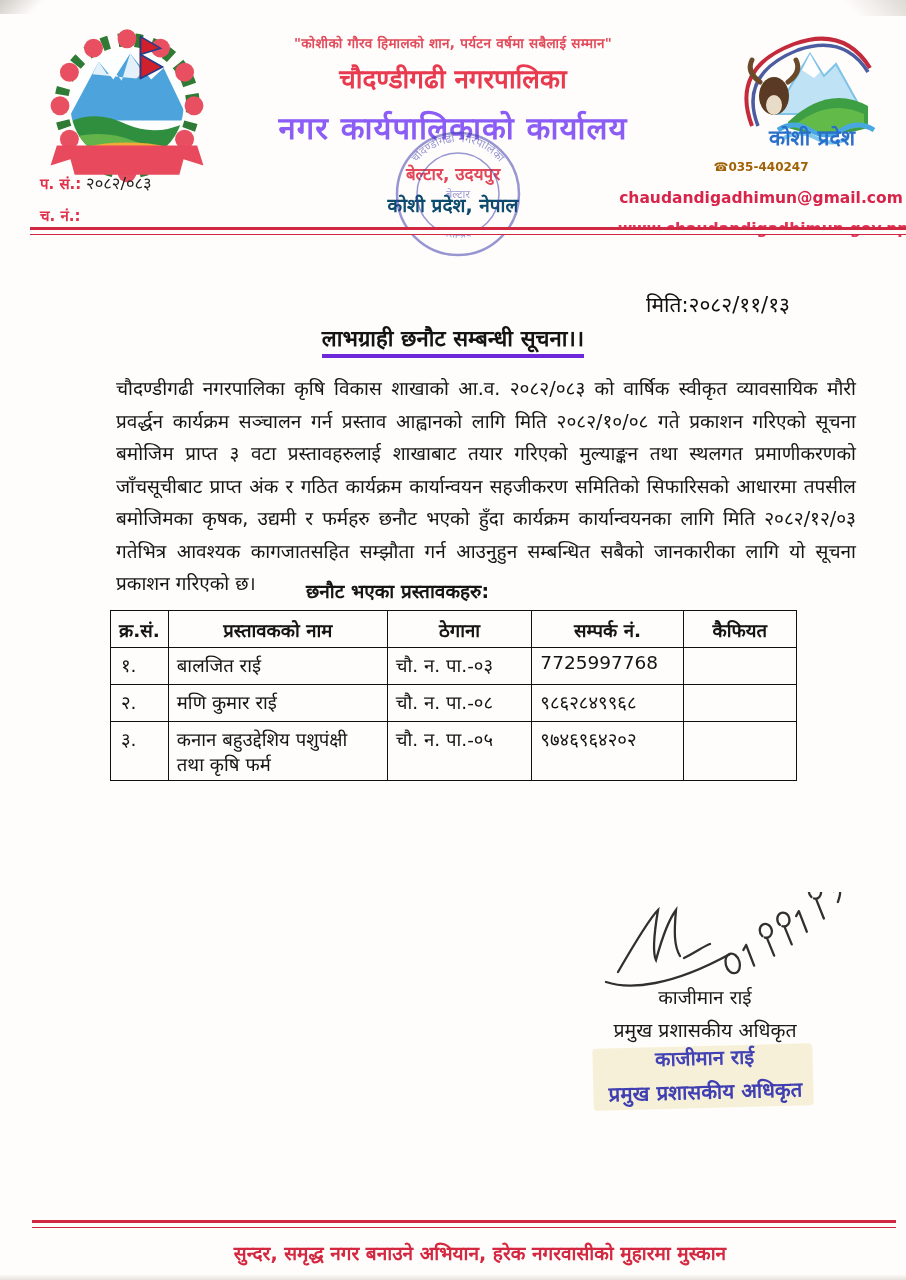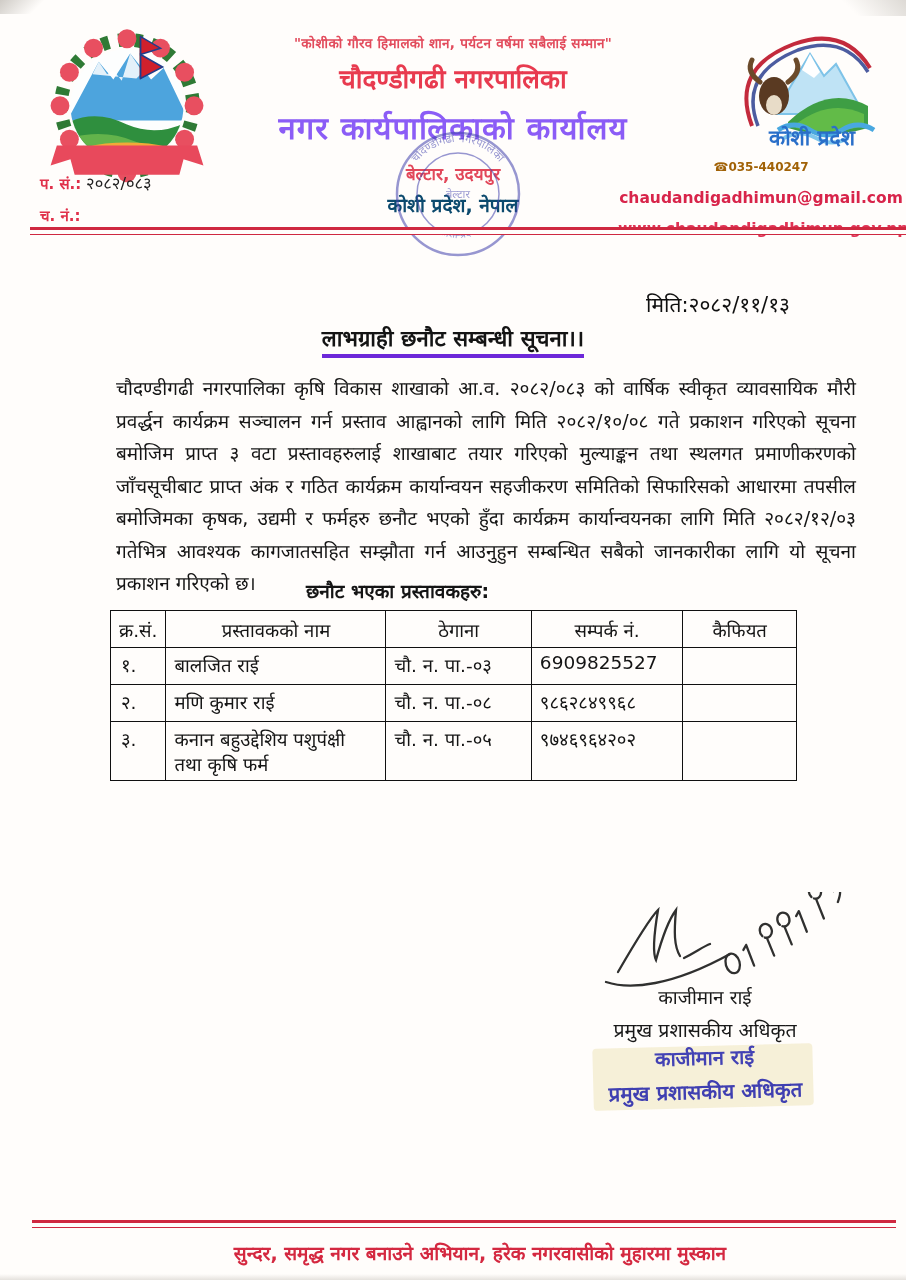--- a/index.html
+++ b/index.html
@@ -34,21 +34,21 @@
   
   .dateline{top:250px;left:548px;width:340px;text-align:center;font-size:21px;color:#0f0f0f;margin-top:40px;}
   .subject-wrap{top:322px;left:0;width:906px;text-align:center;}
   .subject{font-size:22px;font-weight:bold;color:#141414;border-bottom:4px solid #6d28d9;padding-bottom:3px;}
   .bodytext{top:372px;left:76px;width:740px;font-size:19px;line-height:32.5px;text-align:justify;color:#141414;margin-left:40px;}
   .caption{top:578px;left:0;width:795px;text-align:center;font-size:19px;font-weight:bold;color:#141414;}
   
   .tbl{top:610px;left:110px;}
   table{border-collapse:collapse;width:687px;}
   th,td{border:1.7px solid #101010;font-size:18.5px;color:#141414;padding:4px 8px;vertical-align:top;}
-  th{font-weight:normal;text-align:center;height:28px;vertical-align:middle;}
+  th{font-weight:bold;text-align:center;height:28px;vertical-align:middle;}
   td{height:28px;}
   td.num{text-align:left;padding-left:10px;}
   
   .sig-svg{left:598px;top:892px;width:272px;height:108px;}
   .sig-name{top:984px;left:580px;width:250px;text-align:center;font-size:19px;color:#191919;}
   .sig-title{top:1016px;left:560px;width:290px;text-align:center;font-size:19.5px;color:#191919;}
   .stamp-ink{top:1044px;left:575px;width:260px;text-align:center;transform:rotate(-1.5deg);}
   .stamp-bg{position:absolute;top:2px;left:18px;width:220px;height:62px;background:#ecdfae;opacity:.45;border-radius:4px;}
   .stamp-line1{position:relative;font-size:20px;font-weight:bold;color:#3434b2;opacity:.92;}
   .stamp-line2{position:relative;font-size:20.5px;font-weight:bold;color:#3030ae;opacity:.92;margin-top:6px;}
@@ -180,21 +180,21 @@
           <th>ठेगाना</th>
           <th>सम्पर्क नं.</th>
           <th>कैफियत</th>
         </tr>
       </thead>
       <tbody>
         <tr>
           <td class="num">१.</td>
           <td>बालजित राई</td>
           <td>चौ. न. पा.-०३</td>
-          <td>6909825527</td>
+          <td>7725997768</td>
           <td></td>
         </tr>
         <tr>
           <td class="num">२.</td>
           <td>मणि कुमार राई</td>
           <td>चौ. न. पा.-०८</td>
           <td>९८६२८४९९६८</td>
           <td></td>
         </tr>
         <tr>

